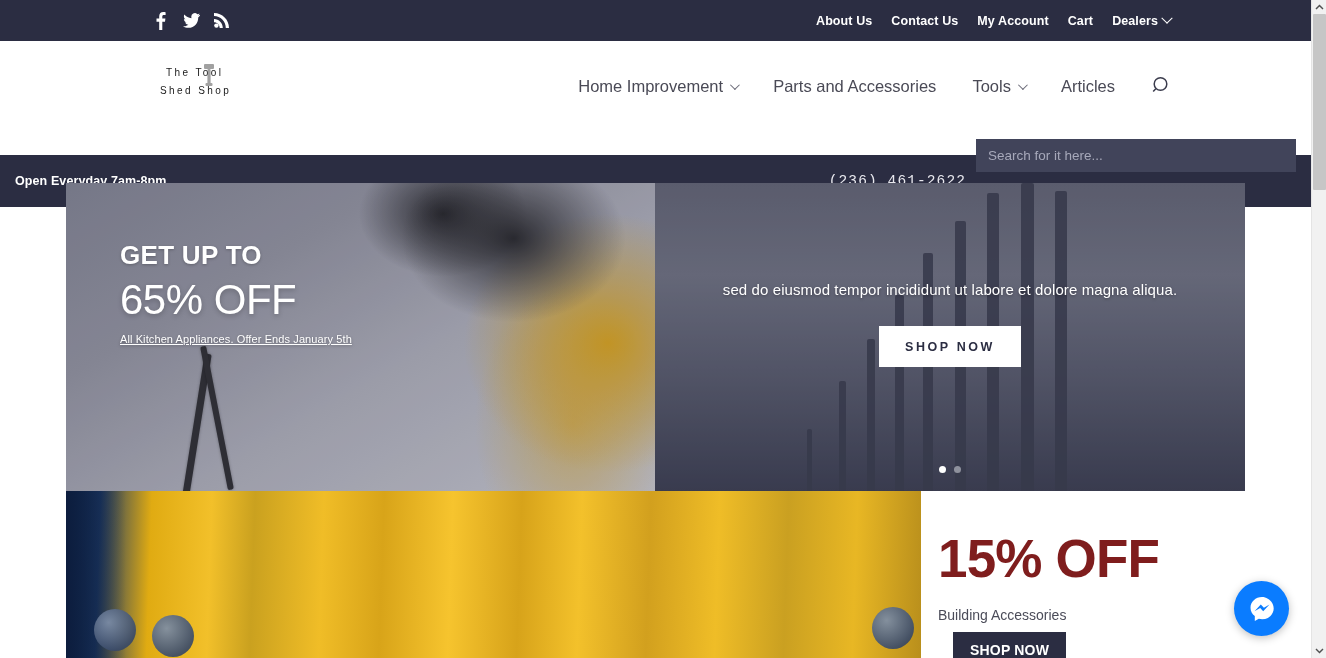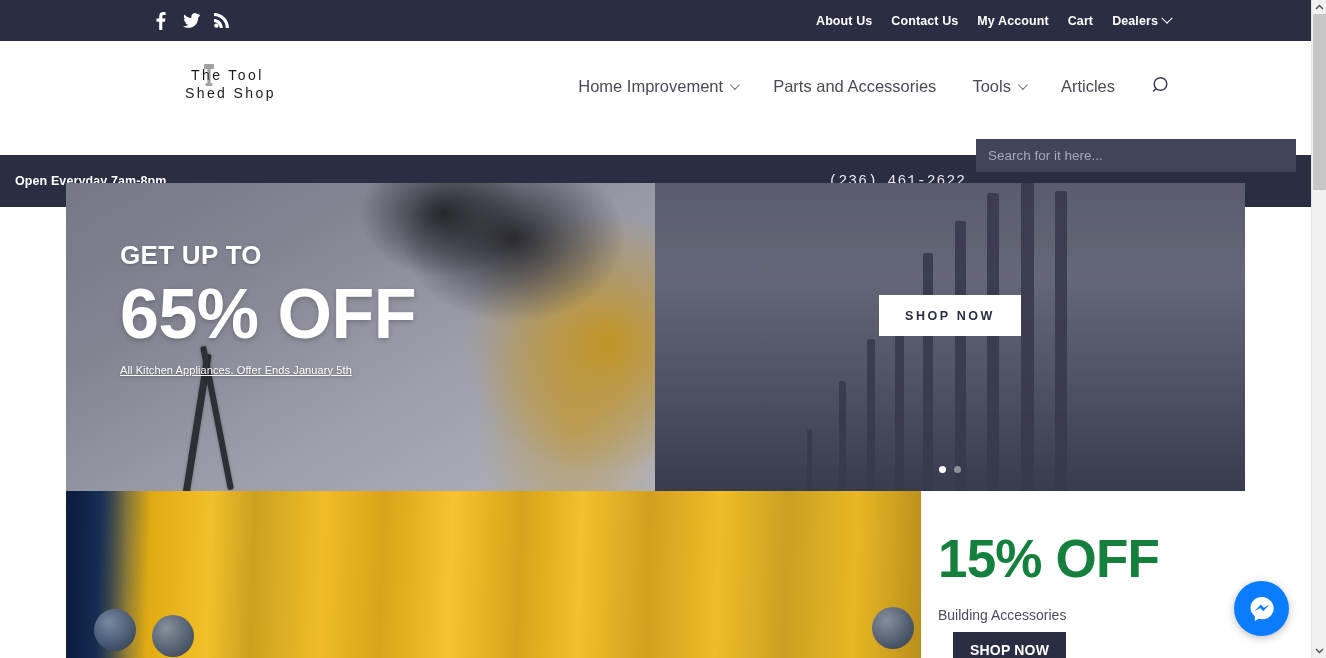--- a/index.html
+++ b/index.html
@@ -51,23 +51,22 @@
   .header {
     position: relative; height: 90px; background: #ffffff;
     display: flex; align-items: center;
   }
   .logo {
     position: absolute; left: 160px; top: 50%; transform: translateY(-50%);
     width: 96px; height: 46px; cursor: pointer;
   }
   .logo .l1, .logo .l2 {
     position: absolute; left: 0; width: 96px; text-align: left;
-    font-size: 14px; letter-spacing: 2.4px; color: #1a1a1a;
-    font-family: "Liberation Sans", sans-serif;
-    margin-left: 25px;
+    font-size: 10px; letter-spacing: 2.4px; color: #1a1a1a;
+    font-family: "Liberation Sans", sans-serif;
   }
   .logo .l1 { top: 4px; left: 6px; }
   .logo .l2 { top: 22px; left: 0px; }
   .logo .drill {
     position: absolute; left: 42px; top: 1px; width: 14px; height: 26px;
     opacity: .55;
   }
   .mainnav {
     position: absolute; right: 138px; top: 50%; transform: translateY(-50%);
     display: flex; align-items: center; gap: 36px;
@@ -130,21 +129,21 @@
   .hero-left .bit2 { left: 148px; top: 162px; width: 6px; height: 146px; transform: rotate(-11deg); }
   .hero-left .shade { position: absolute; inset: 0; background: rgba(60,60,78,.12); }
   .hero-left .content {
     position: absolute; left: 54px; top: 57px; width: 470px; color: #ffffff;
   }
   .kicker {
     font-size: 26px; font-weight: bold; letter-spacing: .3px;
     margin-bottom: 6px; text-shadow: 0 1px 3px rgba(0,0,0,.25);
   }
   .bigoff {
-    font-size: 70px; font-weight: bold; letter-spacing: -.5px;
+    font-size: 42px; font-weight: normal; letter-spacing: -.5px;
     line-height: 1.08; text-shadow: 0 2px 5px rgba(0,0,0,.22);
   }
   .subline {
     font-size: 11px; margin-top: 11px; letter-spacing: .1px;
     text-shadow: 0 1px 3px rgba(0,0,0,.3);
     text-decoration: underline;
   }
   .btn-dark {
     display: inline-block; margin-top: 27px; background: #2b2d42; color: #ffffff;
     font-size: 12.5px; font-weight: bold; letter-spacing: 2.4px;
@@ -221,21 +220,21 @@
   .promo-img .caps { position: absolute; inset: 0; }
   .promo-img .caps b {
     position: absolute; width: 42px; height: 42px; border-radius: 50%;
     background: radial-gradient(circle at 35% 32%, #7d8ea8, #3b4c6b 70%, #27354d);
     display: block; opacity: .92;
   }
   .promo-text {
     position: relative; flex: 1; background: #ffffff; padding: 41px 0 0 17px;
   }
   .promo-off {
-    font-size: 53px; font-weight: bold; color: #15803d; letter-spacing: -.8px;
+    font-size: 53px; font-weight: bold; color: #7f1d1d; letter-spacing: -.8px;
     line-height: 1;
   }
   .promo-sub { font-size: 14px; color: #4b4c59; margin-top: 22px; }
   .btn-promo {
     display: inline-block; margin-top: 9px; margin-left: 15px;
     background: #2b2d42; color: #ffffff; font-size: 14px; font-weight: bold;
     padding: 10px 17px; cursor: pointer; border: none; letter-spacing: .2px;
     font-family: "Liberation Sans", sans-serif;
   }
 
@@ -371,20 +370,21 @@
           <i style="left:212px;width:8px;height:152px;"></i>
           <i style="left:240px;width:9px;height:196px;"></i>
           <i style="left:268px;width:10px;height:238px;"></i>
           <i style="left:300px;width:11px;height:270px;"></i>
           <i style="left:332px;width:12px;height:298px;"></i>
           <i style="left:366px;width:13px;height:308px;"></i>
           <i style="left:400px;width:12px;height:300px;"></i>
         </div>
         <div class="overlay"></div>
         <div class="content">
+          <div class="hr-sub">sed do eiusmod tempor incididunt ut labore et dolore magna aliqua.</div>
           <button class="btn-light">SHOP NOW</button>
         </div>
         <div class="dots">
           <span class="on"></span>
           <span></span>
         </div>
       </div>
     </div>
 
     <div class="promo">

